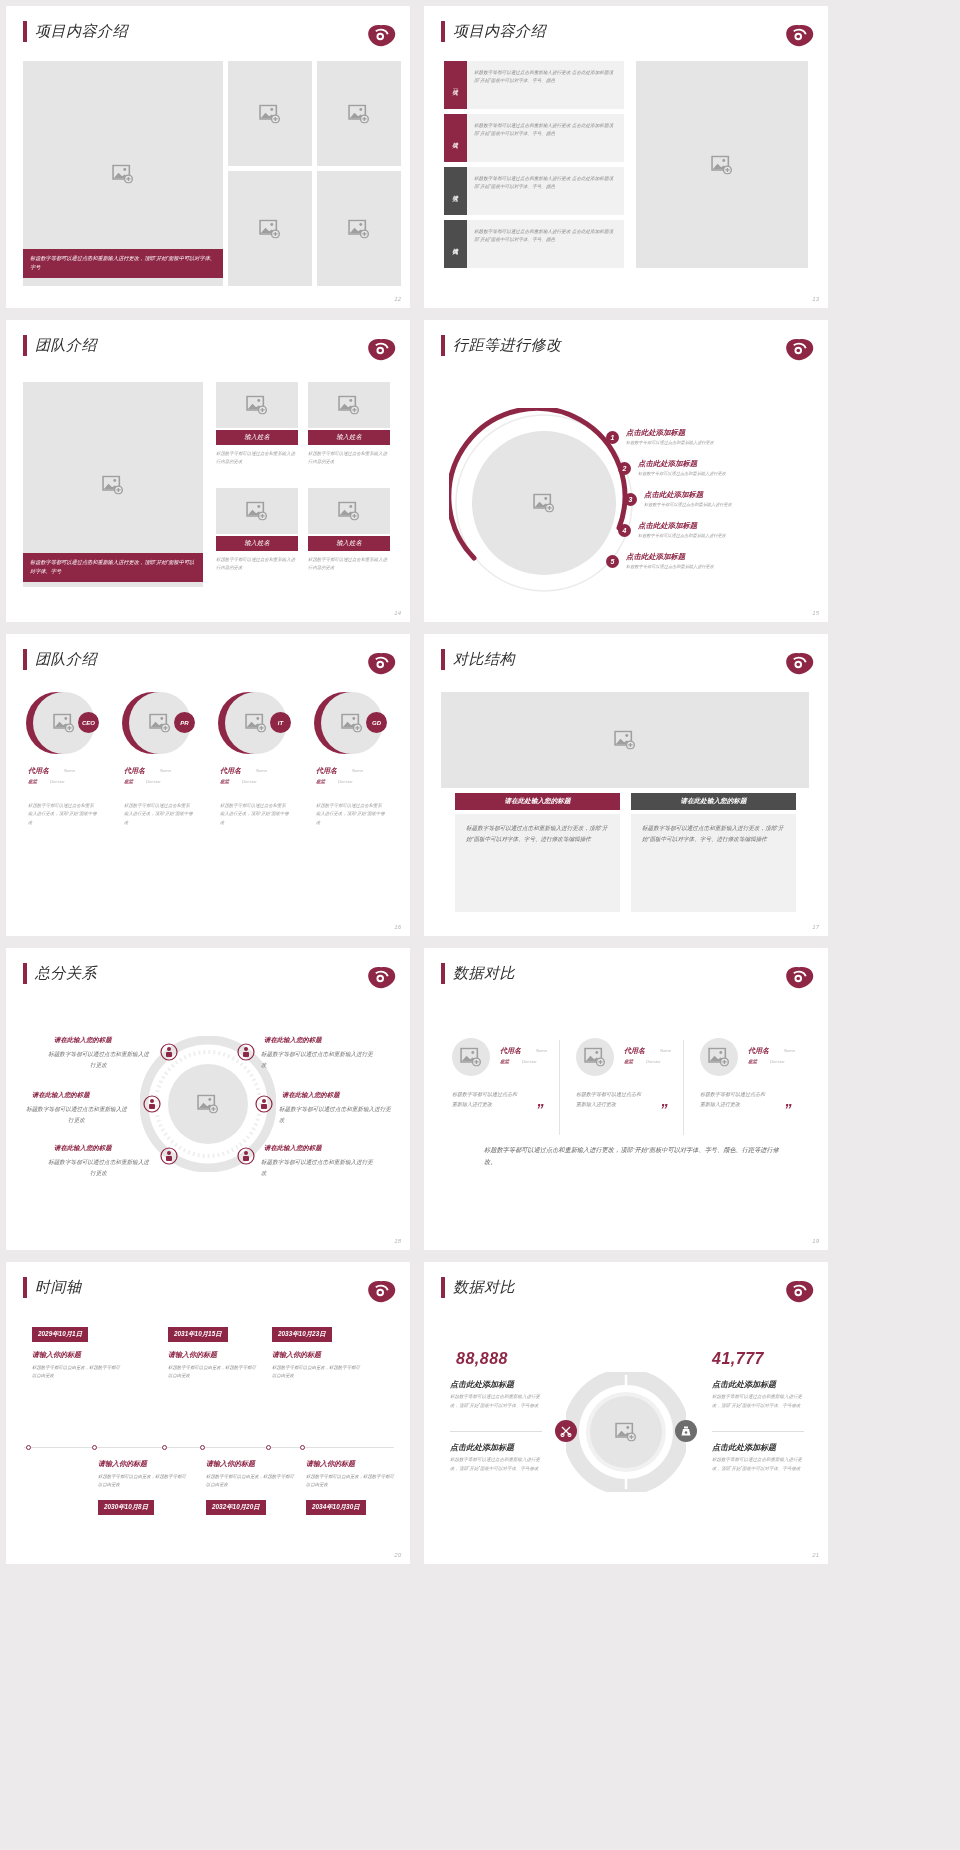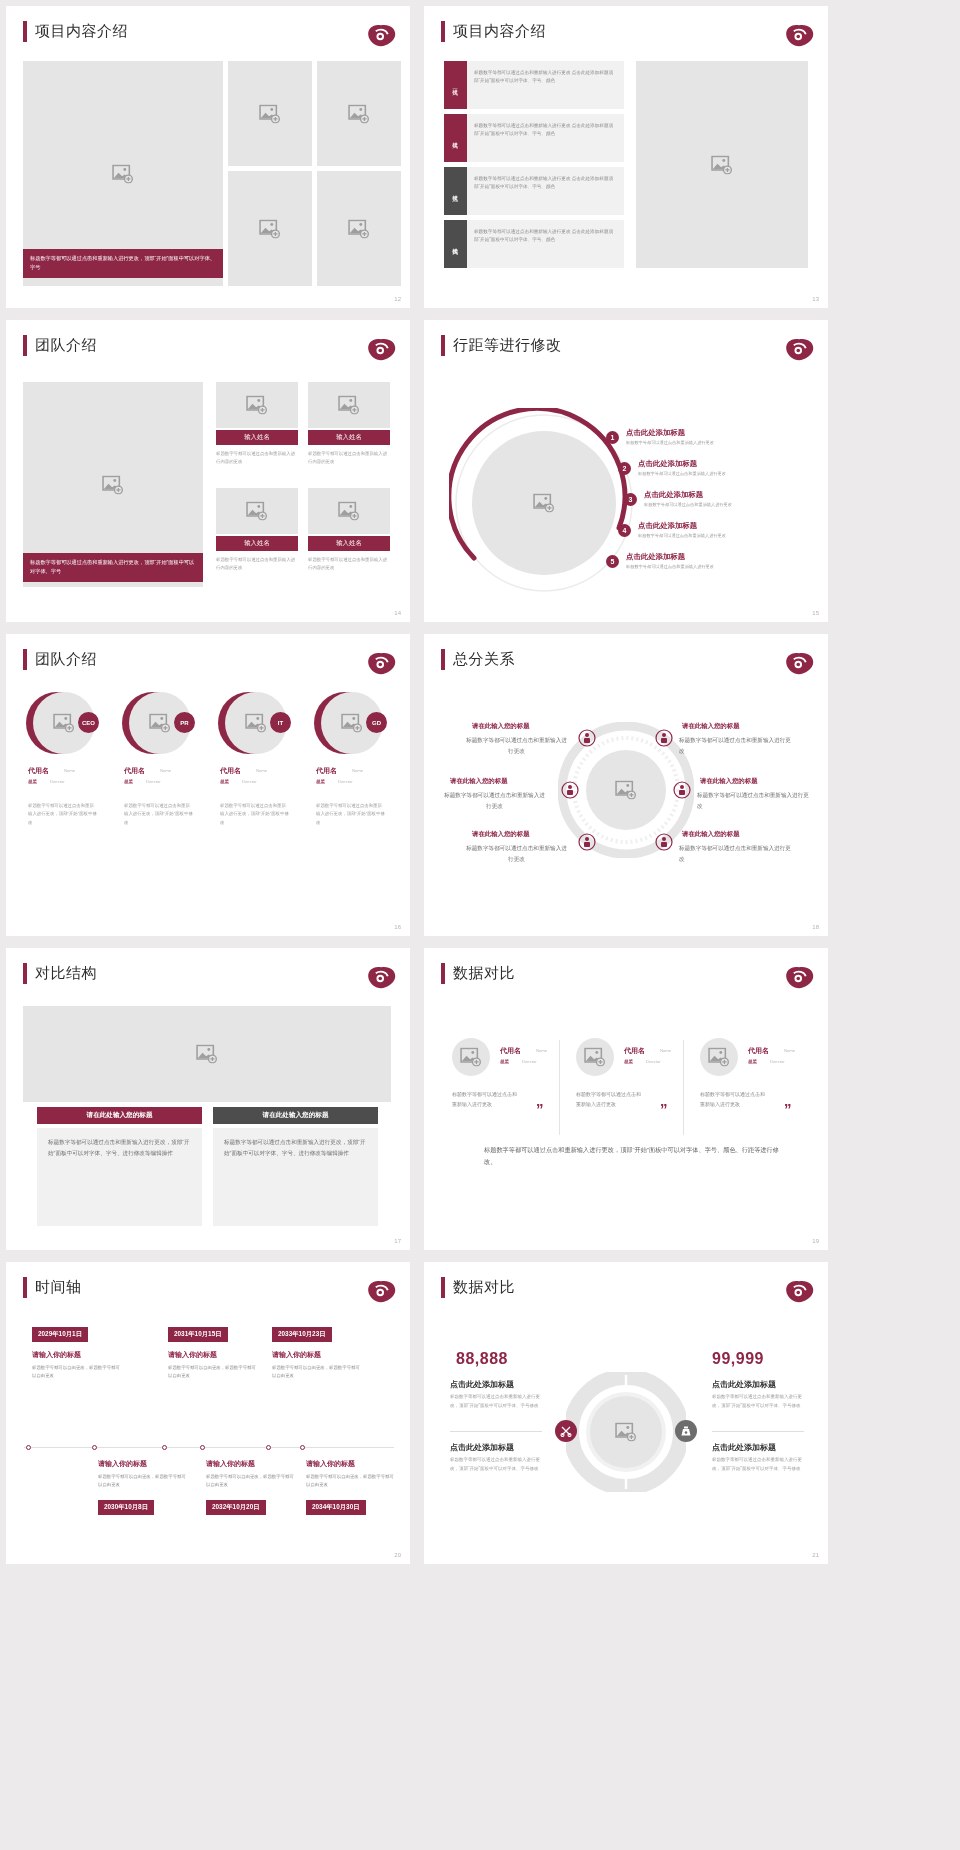--- a/index.html
+++ b/index.html
@@ -3,21 +3,21 @@
 <meta charset="utf-8">
 <style>
   * { box-sizing: border-box; margin:0; padding:0; }
   body {
     width:960px; height:1850px;
     background:#eceaea;
     font-family:"Liberation Sans","DejaVu Sans",sans-serif;
     overflow:hidden;
   }
   .grid { display:grid; grid-template-columns:404px 404px; gap:12px 14px;
-          padding:6px 60px 6px 6px; }
+          padding:6px 60px 6px 6px;font-style:italic; }
   .slide { position:relative; width:404px; height:302px; background:#fff; overflow:hidden; }
   .pgnum { position:absolute; right:9px; bottom:6px; font-size:6px; color:#b5b5b5; }
   .logo { position:absolute; right:14px; top:16px; width:30px; height:26px; }
   .hdr { position:absolute; left:17px; top:15px; display:flex; align-items:center; gap:8px; }
   .hbar { width:4px; height:21px; background:#8e2646; }
   .htxt { font-size:15px; color:#2e2e2e; letter-spacing:.5px; }
   .ph { background:#e6e5e5; position:absolute; }
   .picicon { position:absolute; left:50%; top:50%; transform:translate(-50%,-50%);
              width:22px; height:19px; }
   .cap { position:absolute; background:#8e2646; color:#fff; font-size:5.2px;
@@ -363,20 +363,48 @@
     <div class="nd" style="left:346px;top:134px;color:#b9b9b9;">Name</div>
     <div class="prole" style="left:310px;top:145px;">总监</div>
     <div class="nd" style="left:332px;top:145px;color:#b9b9b9;">Director</div>
     <div class="sub" style="left:310px;top:168px;width:70px;">标题数字等都可以通过点击和重新输入进行更改，顶部“开始”面板中修改</div>
     <div class="pgnum">16</div>
   </div>
 
   <div class="slide">
     <div class="hdr">
         <div class="hbar"></div>
+      <div class="htxt">对比结构</div>
+      </div>
+    <svg class="logo" viewBox="0 0 40 34">
+        <path d="M20 4C10 2 2 8 3 17c1 9 10 15 17 15s19-7 19-16C39 7 30 2 20 4z" fill="#8e2646"></path>
+        <path d="M13 12c6-4 14-2 16 4" stroke="#fff" stroke-width="2.4" fill="none"></path>
+        <circle cx="19" cy="19" r="5" fill="#fff"></circle>
+        <circle cx="19" cy="19" r="2.4" fill="#8e2646"></circle>
+      </svg>
+
+    <div class="ph" style="left:17px;top:58px;width:368px;height:96px;">
+      <svg class="picicon" viewBox="0 0 24 21">
+          <rect x="1" y="1" width="18" height="15" fill="none" stroke="#9f9f9f" stroke-width="1.7"></rect>
+          <circle cx="14" cy="5.5" r="1.6" fill="#9f9f9f"></circle>
+          <path d="M2 15l5-6 4 4 3-2 5 4" fill="#9f9f9f"></path>
+          <circle cx="18" cy="16" r="4.3" fill="#e6e5e5" stroke="#9f9f9f" stroke-width="1.5"></circle>
+          <path d="M18 13.7v4.6M15.7 16h4.6" stroke="#9f9f9f" stroke-width="1.4"></path>
+        </svg>
+    </div>
+    <div class="cmpbar maroon" style="left:31px;top:159px;width:165px;">请在此处输入您的标题</div>
+    <div class="cmpbox" style="left:31px;top:180px;width:165px;height:98px;">标题数字等都可以通过点击和重新输入进行更改，顶部“开始”面板中可以对字体、字号、进行修改等编辑操作</div>
+    <div class="cmpbar dark" style="left:207px;top:159px;width:165px;">请在此处输入您的标题</div>
+    <div class="cmpbox" style="left:207px;top:180px;width:165px;height:98px;">标题数字等都可以通过点击和重新输入进行更改，顶部“开始”面板中可以对字体、字号、进行修改等编辑操作</div>
+    <div class="pgnum">17</div>
+  </div>
+
+  <div class="slide">
+    <div class="hdr">
+        <div class="hbar"></div>
       <div class="htxt">总分关系</div>
       </div>
     <svg class="logo" viewBox="0 0 40 34">
         <path d="M20 4C10 2 2 8 3 17c1 9 10 15 17 15s19-7 19-16C39 7 30 2 20 4z" fill="#8e2646"></path>
         <path d="M13 12c6-4 14-2 16 4" stroke="#fff" stroke-width="2.4" fill="none"></path>
         <circle cx="19" cy="19" r="5" fill="#fff"></circle>
         <circle cx="19" cy="19" r="2.4" fill="#8e2646"></circle>
       </svg>
 
     <svg style="position:absolute;left:134px;top:88px;width:136px;height:136px;" viewBox="0 0 136 136">
@@ -430,48 +458,20 @@
     <div class="ttl" style="left:48px;top:196px;">请在此输入您的标题</div>
     <div class="bdy" style="left:40px;top:209px;width:105px;text-align:center;">标题数字等都可以通过点击和重新输入进行更改</div>
     <div class="ttl" style="left:258px;top:196px;">请在此输入您的标题</div>
     <div class="bdy" style="left:255px;top:209px;width:112px;">标题数字等都可以通过点击和重新输入进行更改</div>
     <div class="pgnum">18</div>
   </div>
 
   <div class="slide">
     <div class="hdr">
         <div class="hbar"></div>
-      <div class="htxt">对比结构</div>
-      </div>
-    <svg class="logo" viewBox="0 0 40 34">
-        <path d="M20 4C10 2 2 8 3 17c1 9 10 15 17 15s19-7 19-16C39 7 30 2 20 4z" fill="#8e2646"></path>
-        <path d="M13 12c6-4 14-2 16 4" stroke="#fff" stroke-width="2.4" fill="none"></path>
-        <circle cx="19" cy="19" r="5" fill="#fff"></circle>
-        <circle cx="19" cy="19" r="2.4" fill="#8e2646"></circle>
-      </svg>
-
-    <div class="ph" style="left:17px;top:58px;width:368px;height:96px;">
-      <svg class="picicon" viewBox="0 0 24 21">
-          <rect x="1" y="1" width="18" height="15" fill="none" stroke="#9f9f9f" stroke-width="1.7"></rect>
-          <circle cx="14" cy="5.5" r="1.6" fill="#9f9f9f"></circle>
-          <path d="M2 15l5-6 4 4 3-2 5 4" fill="#9f9f9f"></path>
-          <circle cx="18" cy="16" r="4.3" fill="#e6e5e5" stroke="#9f9f9f" stroke-width="1.5"></circle>
-          <path d="M18 13.7v4.6M15.7 16h4.6" stroke="#9f9f9f" stroke-width="1.4"></path>
-        </svg>
-    </div>
-    <div class="cmpbar maroon" style="left:31px;top:159px;width:165px;">请在此处输入您的标题</div>
-    <div class="cmpbox" style="left:31px;top:180px;width:165px;height:98px;">标题数字等都可以通过点击和重新输入进行更改，顶部“开始”面板中可以对字体、字号、进行修改等编辑操作</div>
-    <div class="cmpbar dark" style="left:207px;top:159px;width:165px;">请在此处输入您的标题</div>
-    <div class="cmpbox" style="left:207px;top:180px;width:165px;height:98px;">标题数字等都可以通过点击和重新输入进行更改，顶部“开始”面板中可以对字体、字号、进行修改等编辑操作</div>
-    <div class="pgnum">17</div>
-  </div>
-
-  <div class="slide">
-    <div class="hdr">
-        <div class="hbar"></div>
       <div class="htxt">数据对比</div>
       </div>
     <svg class="logo" viewBox="0 0 40 34">
         <path d="M20 4C10 2 2 8 3 17c1 9 10 15 17 15s19-7 19-16C39 7 30 2 20 4z" fill="#8e2646"></path>
         <path d="M13 12c6-4 14-2 16 4" stroke="#fff" stroke-width="2.4" fill="none"></path>
         <circle cx="19" cy="19" r="5" fill="#fff"></circle>
         <circle cx="19" cy="19" r="2.4" fill="#8e2646"></circle>
       </svg>
 
     <div class="circ" style="left:28px;top:90px;width:38px;height:38px;background:#e6e5e5;"></div>
@@ -612,21 +612,21 @@
       <circle cx="6" cy="7.5" r="1.3" fill="#6d6d6d"></circle>
     </svg>
 
     <div class="bignum" style="left:32px;top:88px;">88,888</div>
     <div class="dttl" style="left:26px;top:117px;">点击此处添加标题</div>
     <div class="dbdy" style="left:26px;top:131px;width:92px;">标题数字等都可以通过点击和重新输入进行更改，顶部“开始”面板中可以对字体、字号修改</div>
     <div class="hr" style="left:26px;top:169px;width:92px;"></div>
     <div class="dttl" style="left:26px;top:180px;">点击此处添加标题</div>
     <div class="dbdy" style="left:26px;top:194px;width:92px;">标题数字等都可以通过点击和重新输入进行更改，顶部“开始”面板中可以对字体、字号修改</div>
 
-    <div class="bignum" style="left:288px;top:88px;">99,999</div>
+    <div class="bignum" style="left:288px;top:88px;">41,777</div>
     <div class="dttl" style="left:288px;top:117px;">点击此处添加标题</div>
     <div class="dbdy" style="left:288px;top:131px;width:92px;">标题数字等都可以通过点击和重新输入进行更改，顶部“开始”面板中可以对字体、字号修改</div>
     <div class="hr" style="left:288px;top:169px;width:92px;"></div>
     <div class="dttl" style="left:288px;top:180px;">点击此处添加标题</div>
     <div class="dbdy" style="left:288px;top:194px;width:92px;">标题数字等都可以通过点击和重新输入进行更改，顶部“开始”面板中可以对字体、字号修改</div>
     <div class="pgnum">21</div>
   </div>
 
 </div>
 

